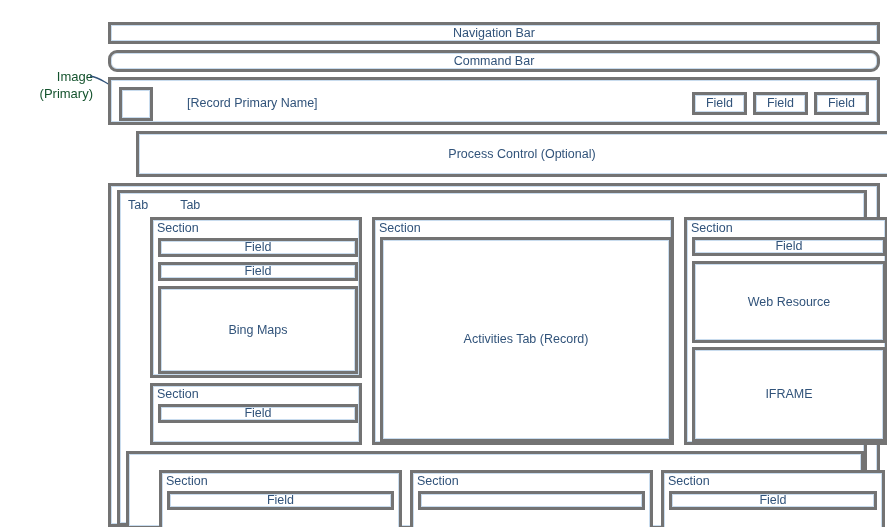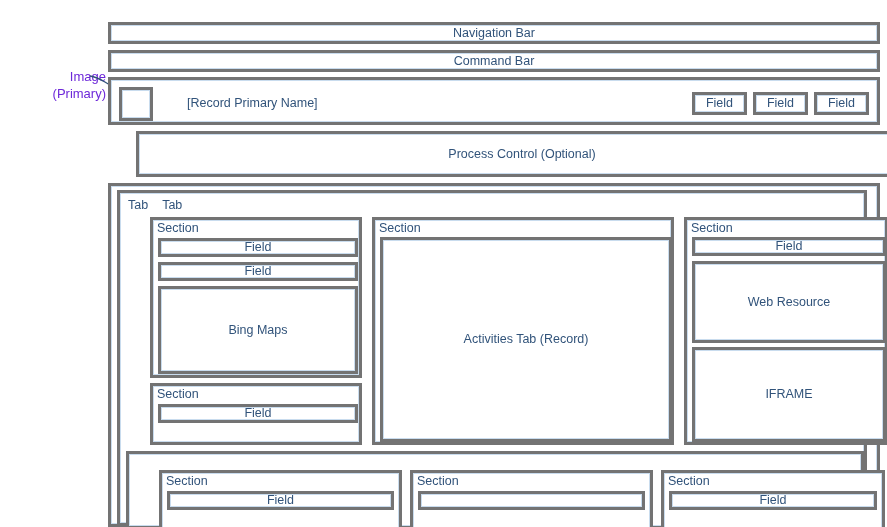--- a/index.html
+++ b/index.html
@@ -38,47 +38,47 @@
   
   #canvas {
     position: relative;
     width: 887px;
     height: 527px;
   }
 
   
   #annotation {
     position: absolute;
-    left: 22px;
+    left: 9px;
     top: 68px;
     width: 84px;
     text-align: right;
     font-size: 13px;
     line-height: 17px;
-    color: #6d28d9;
+    color: #14532d;
   }
   #arrow-svg {
     position: absolute;
     left: 88px;
     top: 72px;
     width: 56px;
     height: 38px;
     pointer-events: none;
   }
 
   
   #nav-bar {
     position: absolute;
     left: 108px; top: 22px;
     width: 772px; height: 22px;
   }
   #cmd-bar {
     position: absolute;
     left: 108px; top: 50px;
-    width: 772px; height: 22px;
+    width: 772px; height: 22px; border-radius: 9px;
   }
 
   
   #header-strip {
     position: absolute;
     left: 108px; top: 77px;
     width: 772px; height: 48px;
   }
   #image-box {
     position: absolute;
@@ -128,21 +128,21 @@
     position: absolute;
     left: 6px; top: 4px;
     width: 750px; height: 336px;
   }
 
   
   #tabs-row {
     position: absolute;
     left: 8px; top: 5px;
     display: flex;
-    gap: 14px;
+    gap: 32px;
   }
   #tabs-row .tab {
     font-size: 12.5px;
     color: #31537A;
   }
 
   
   #cols {
     position: absolute;
     left: 6px; top: 24px;

